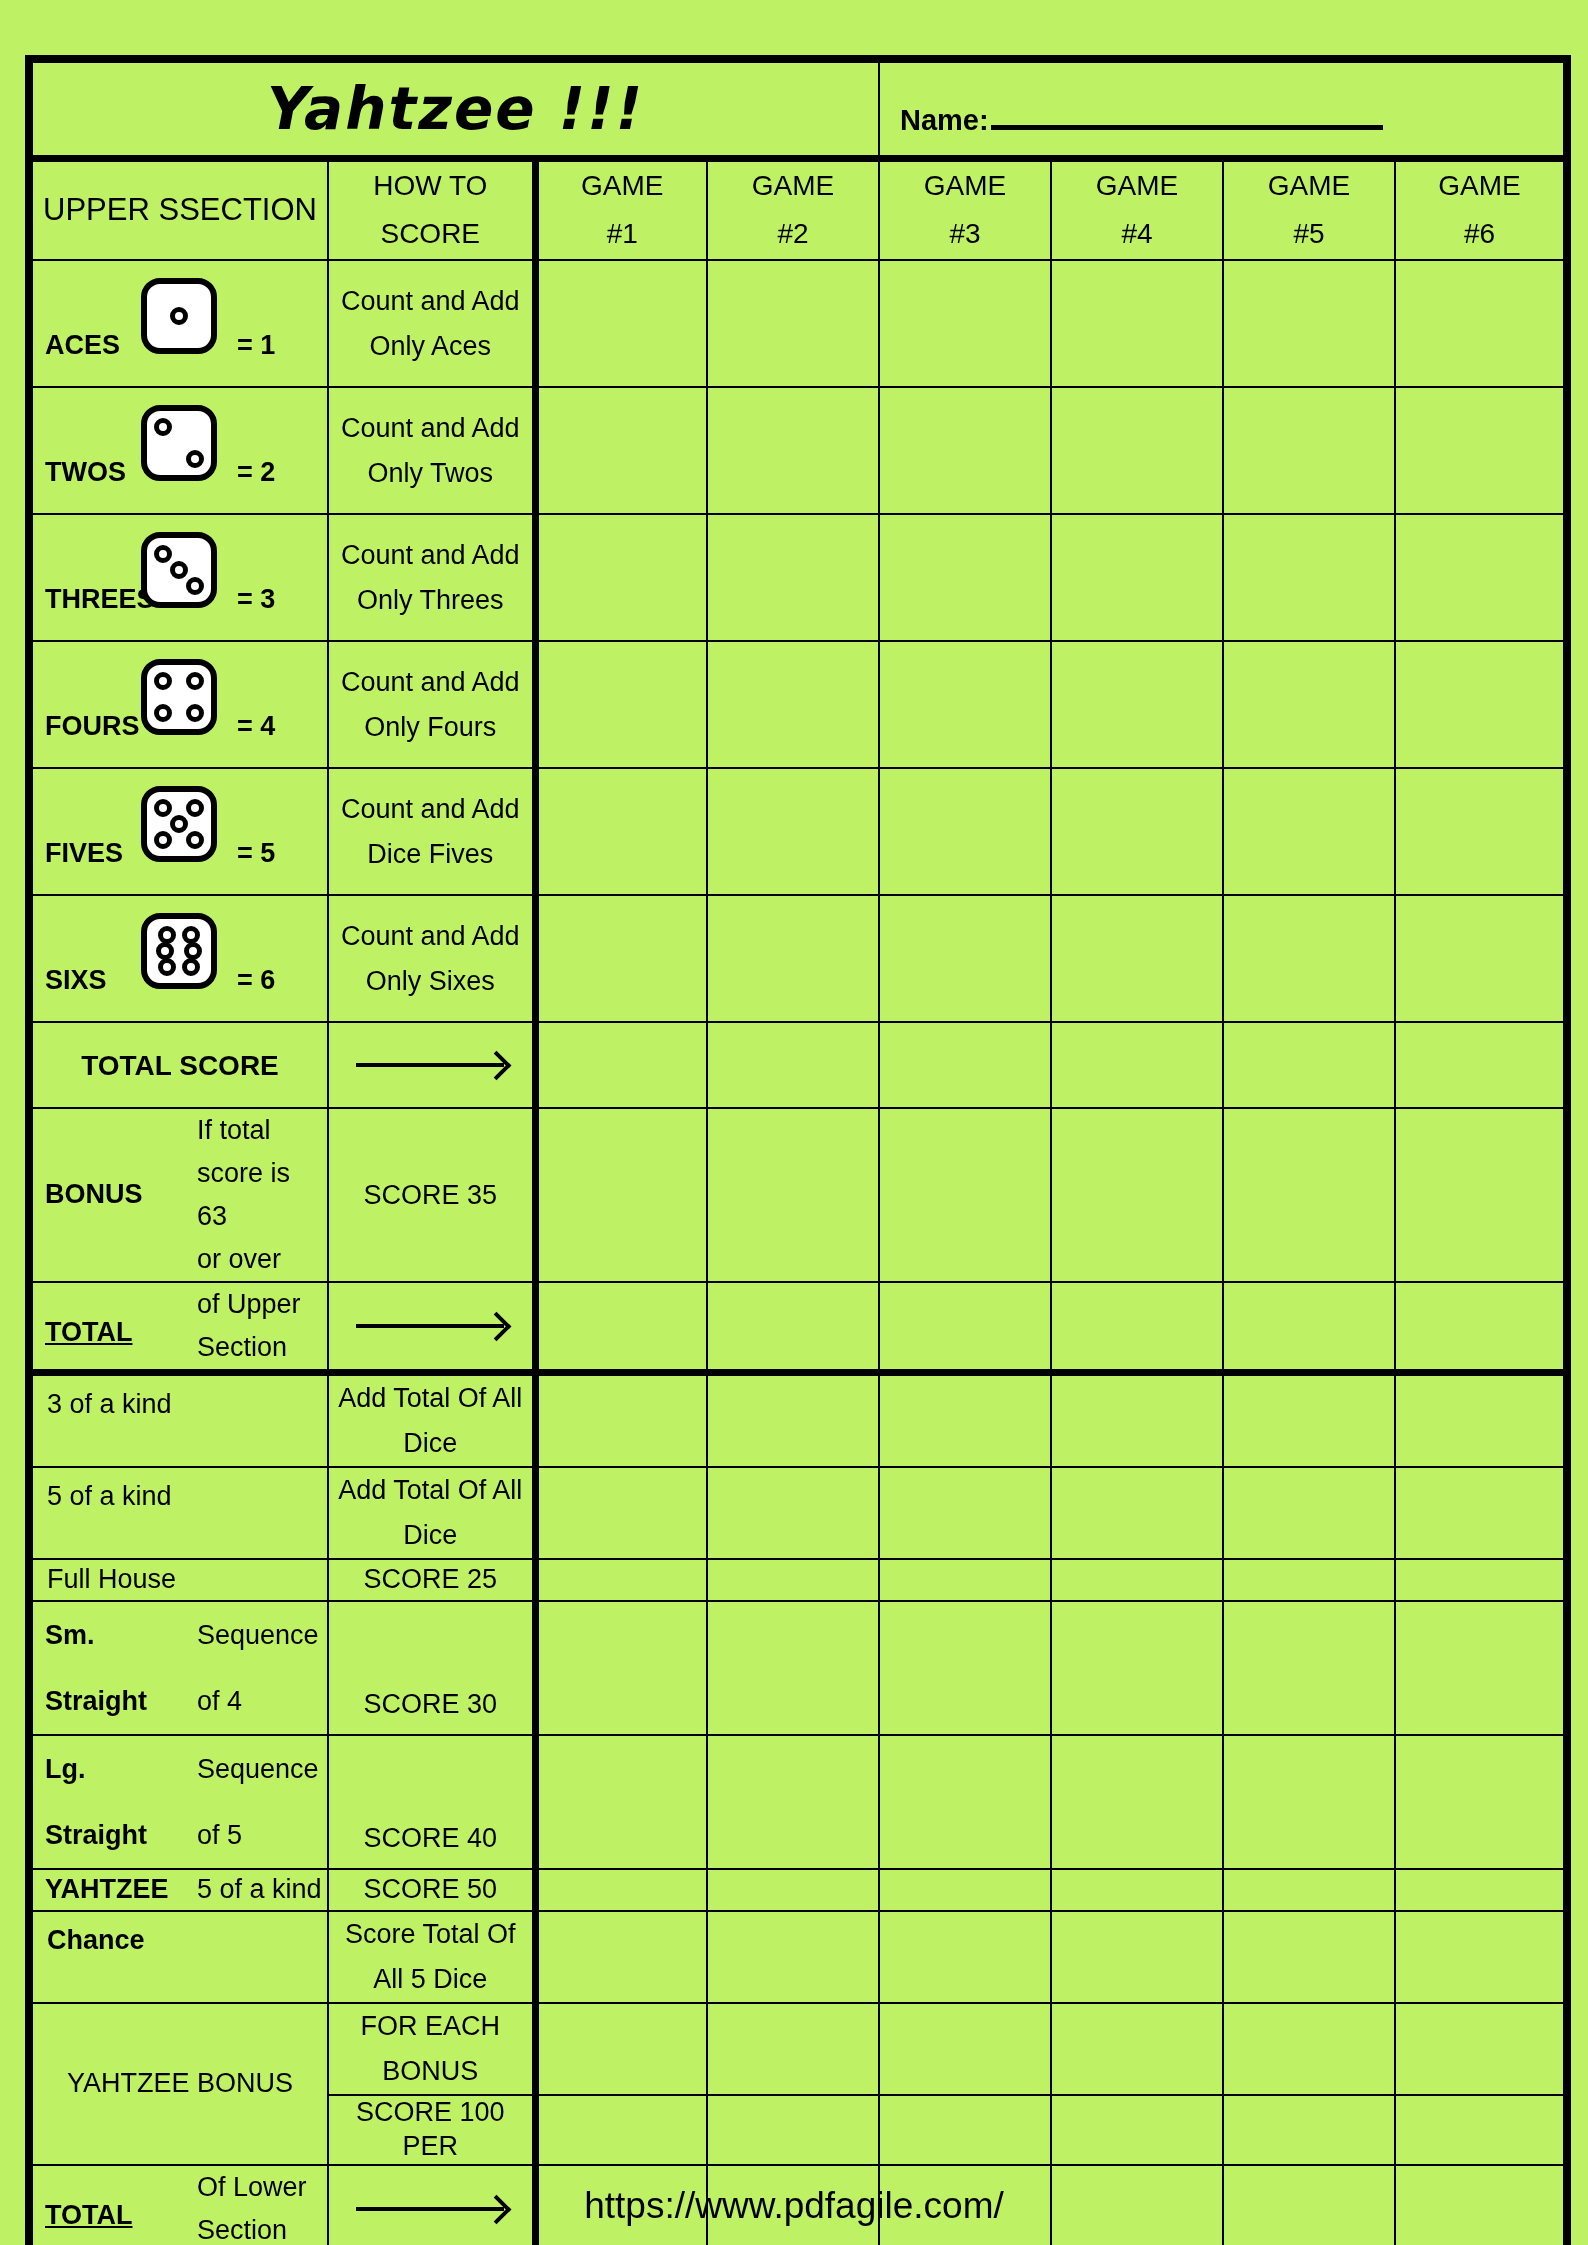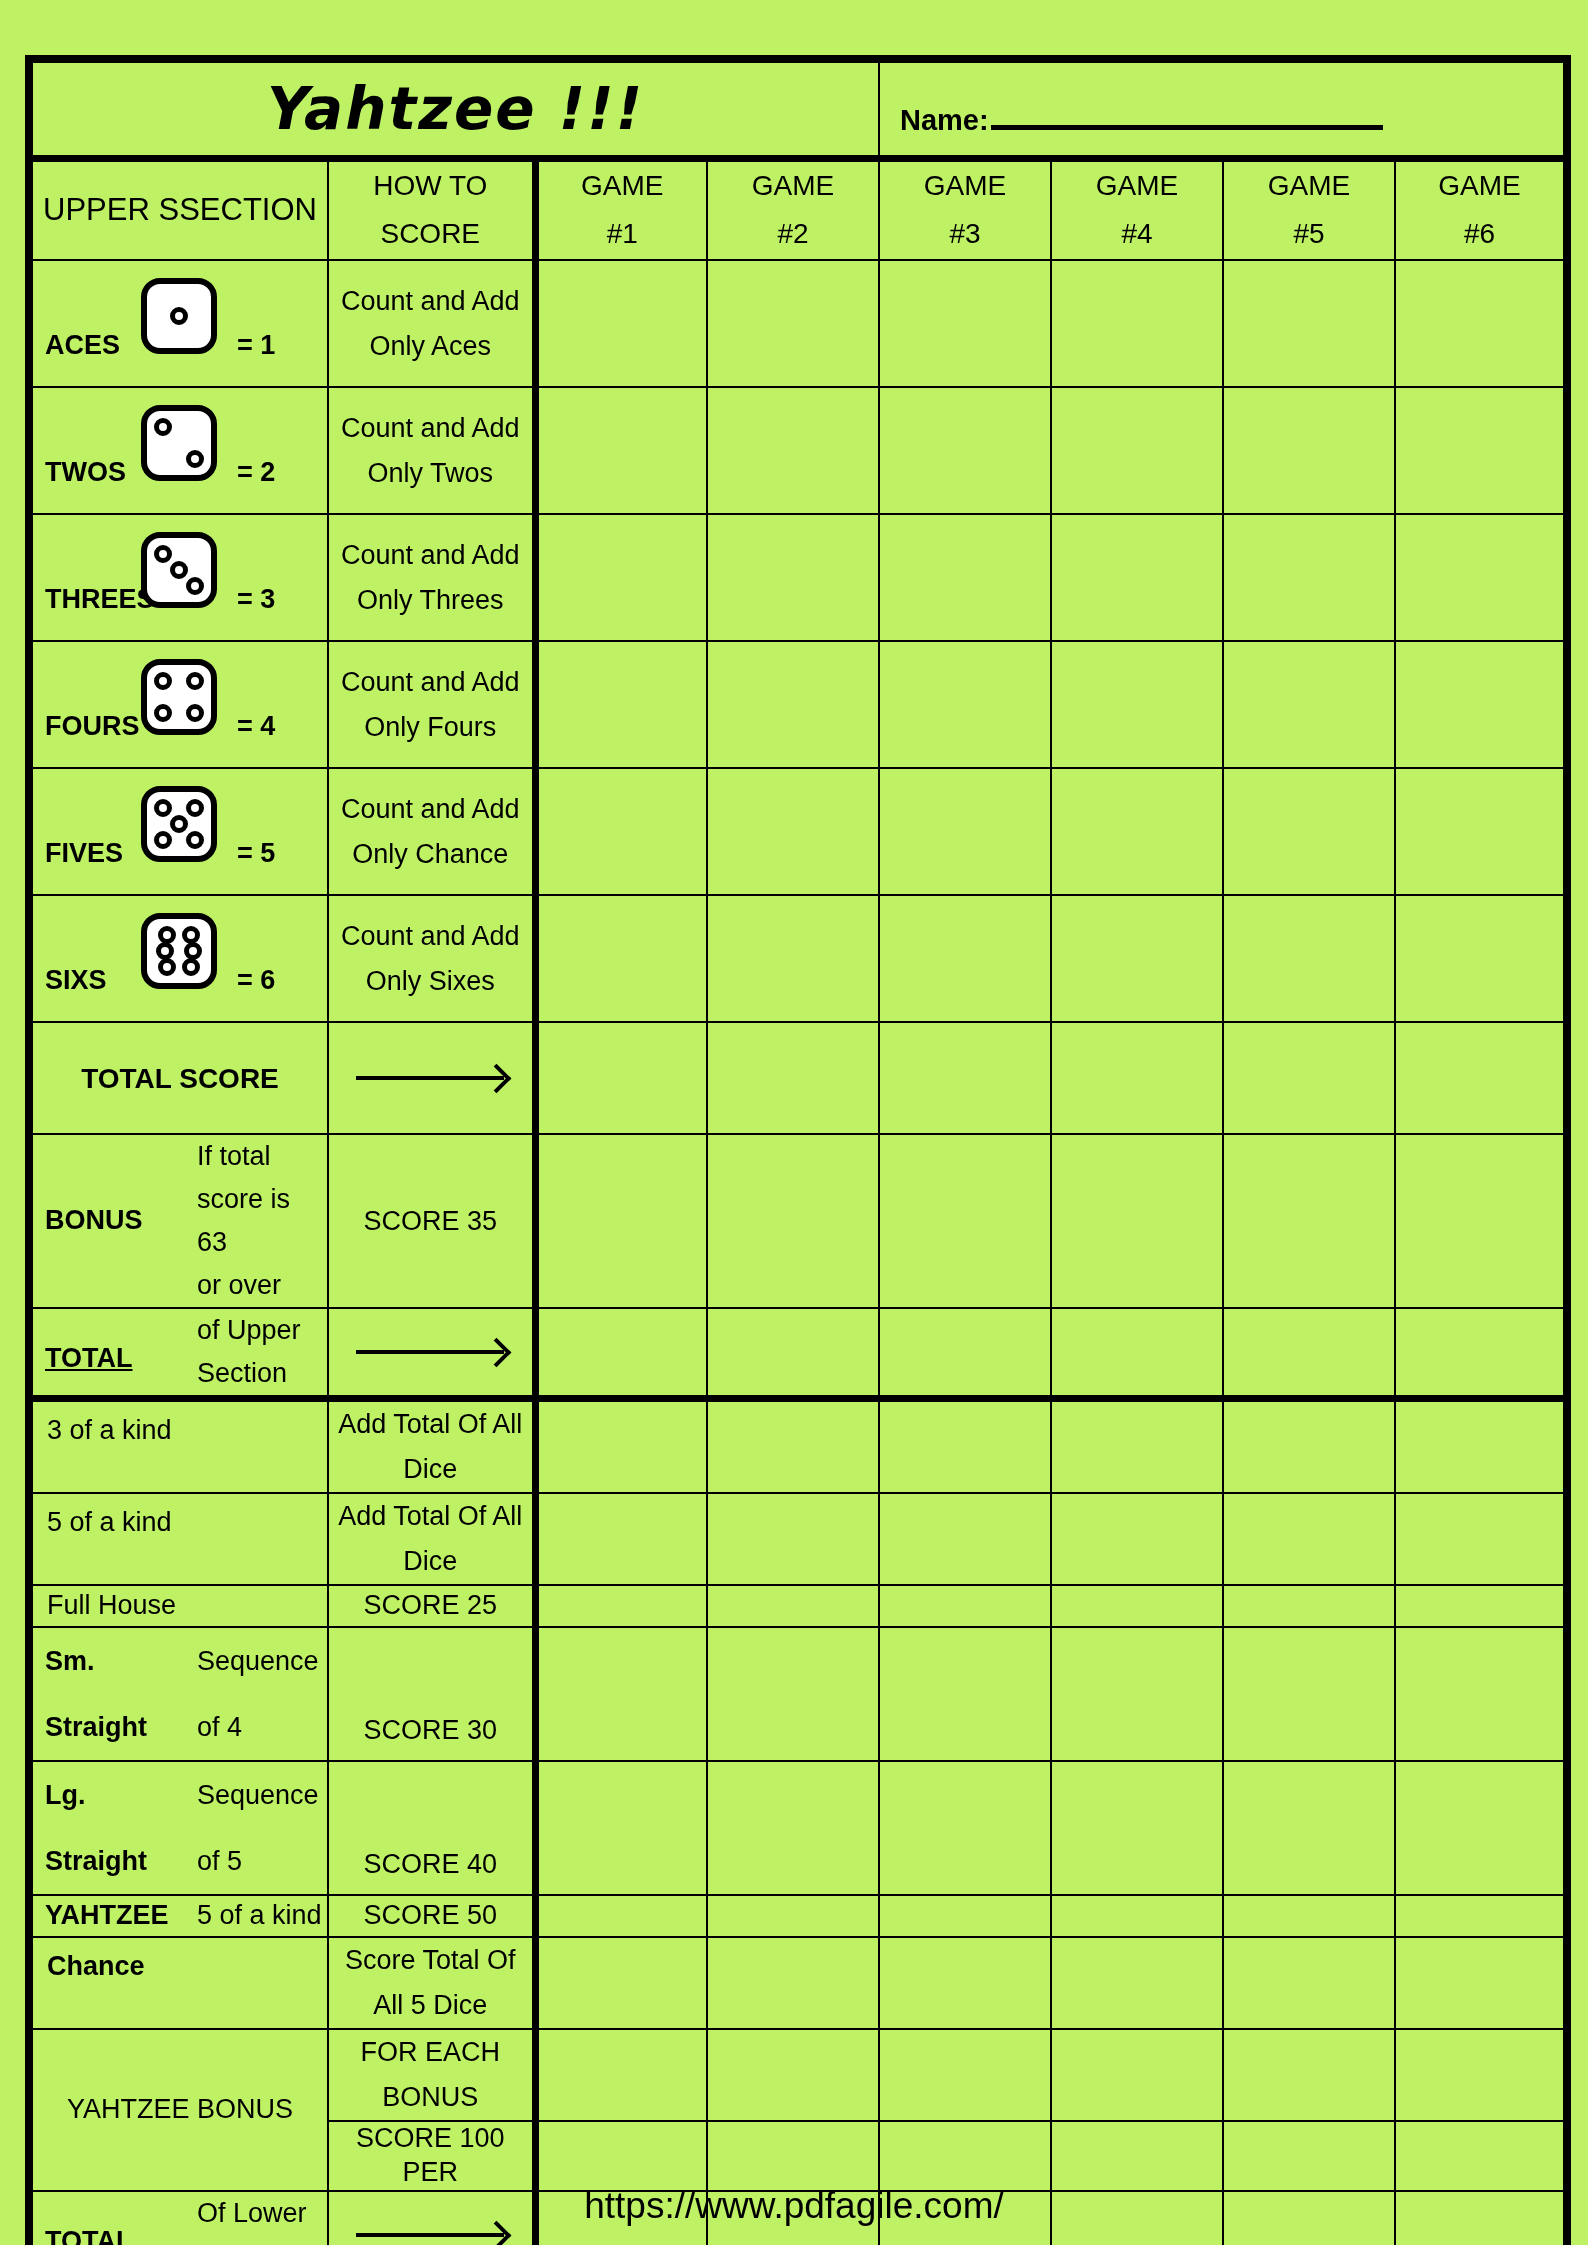--- a/index.html
+++ b/index.html
@@ -247,21 +247,21 @@
                 <span class="pip p-tr"></span>
                 <span class="pip p-c"></span>
                 <span class="pip p-bl"></span>
                 <span class="pip p-br"></span>
               </span>
           <span class="eq">= 5</span>
         </div>
       </td>
       <td class="how">
         <div>Count and Add</div>
-            <div>Only Chance</div>
+            <div>Dice Fives</div>
       </td>
     <td class="gfirst"></td>
           <td class=""></td>
           <td class=""></td>
           <td class=""></td>
           <td class=""></td>
           <td class=""></td>
         </tr>
 
     <tr style="height:127px">
@@ -284,21 +284,21 @@
             <div>Only Sixes</div>
       </td>
     <td class="gfirst"></td>
           <td class=""></td>
           <td class=""></td>
           <td class=""></td>
           <td class=""></td>
           <td class=""></td>
         </tr>
 
-    <tr style="height:112px">
+    <tr style="height:86px">
       <td class="center-label">TOTAL SCORE</td>
       <td class="how">
             <div class="arrow"></div>
           </td>
     <td class="gfirst"></td>
           <td class=""></td>
           <td class=""></td>
           <td class=""></td>
           <td class=""></td>
           <td class=""></td>

